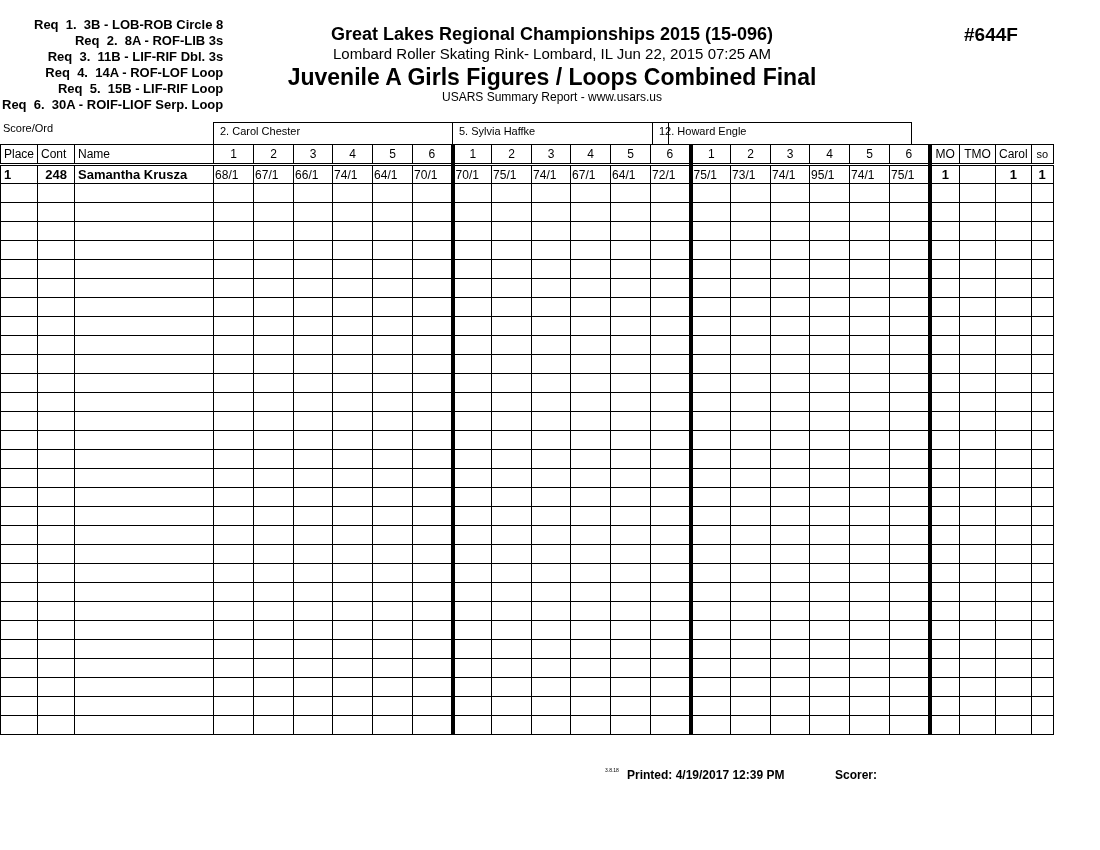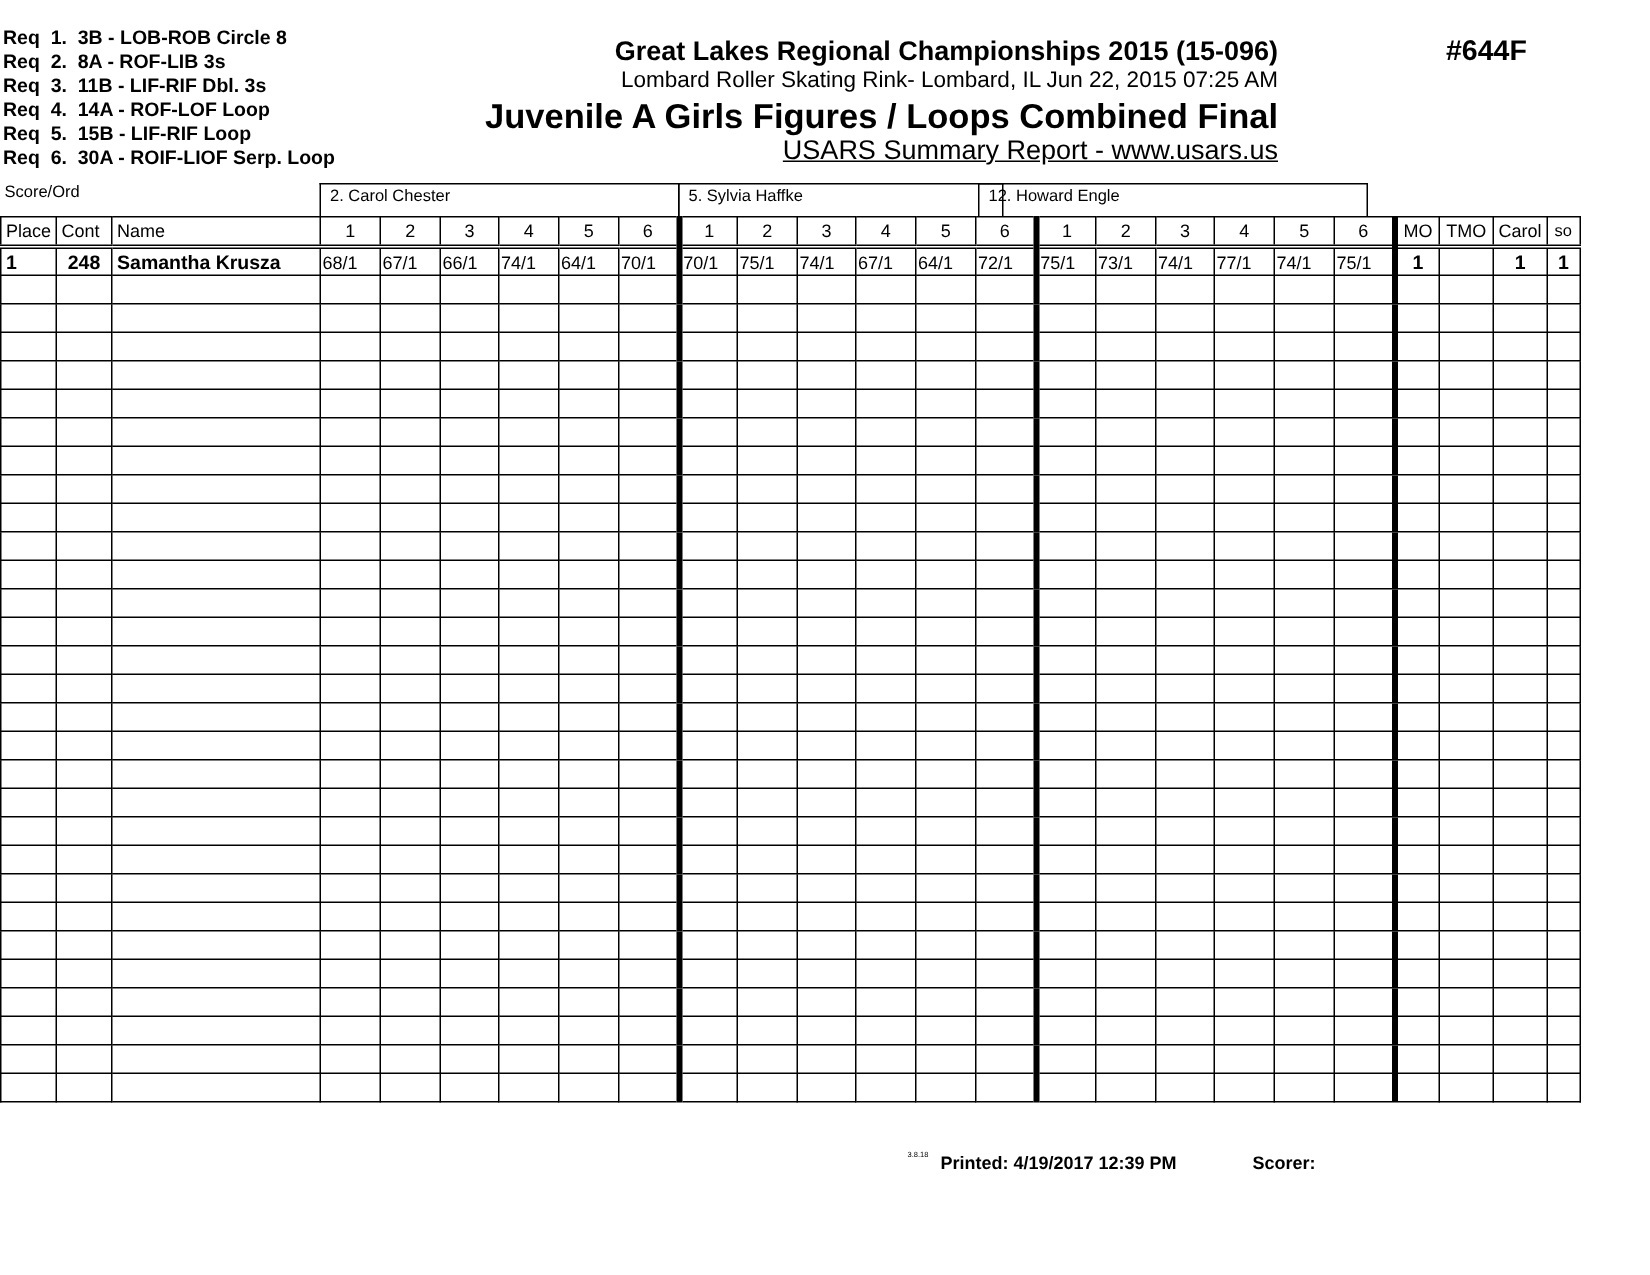--- a/index.html
+++ b/index.html
@@ -1,23 +1,23 @@
 <!DOCTYPE html>
 <html><head>
 <meta charset="utf-8">
 <style>
   html, body { margin:0; padding:0; background:#ffffff; }
   body { width:1100px; height:850px; position:relative; overflow:hidden; font-family:"Liberation Sans", sans-serif; color:#000; }
   .reqs { position:absolute; left:2px; top:17px; font-weight:bold; font-size:13px; line-height:16px; }
-  .reqs div { white-space:pre; }
-  .title { position:absolute; left:252px; width:600px; text-align:right; white-space:nowrap; }
+  .reqs div { white-space:pre;text-align:right; }
+  .title { position:absolute; left:252px; width:600px; text-align:center; white-space:nowrap; }
   .t1 { top:24px; font-size:18px; font-weight:bold; }
   .t2 { top:45px; font-size:15px; }
   .t3 { top:64px; font-size:23px; font-weight:bold; }
-  .t4 { top:90px; font-size:18px;text-decoration:underline; }
+  .t4 { top:90px; font-size:12px; }
   .eventno { position:absolute; left:964px; top:24px; font-size:19px; font-weight:bold; }
   .scoreord { position:absolute; left:3px; top:122px; font-size:11px; }
   .judgebox { position:absolute; top:122px; height:22px; border:1px solid #000; border-bottom:none; font-size:11px; box-sizing:border-box; padding:2px 0 0 6px; }
   table.grid { position:absolute; left:0; top:144px; border-collapse:collapse; table-layout:fixed; font-size:12px; }
   table.grid td { border:1px solid #000; height:19px; padding:0 3px; overflow:hidden; white-space:nowrap; box-sizing:border-box; }
   table.grid tr.hdr td { height:20px; text-align:center; border-bottom:3px double #000; }
   table.grid tr.hdr td.left { text-align:left; }
   td.thick { border-left:4px solid #000 !important; }
   td.b { font-weight:bold; font-size:13px; }
   td.c { text-align:center; }
@@ -116,21 +116,21 @@
       <td class="sc">70/1</td>
       <td class="sc thick">70/1</td>
       <td class="sc">75/1</td>
       <td class="sc">74/1</td>
       <td class="sc">67/1</td>
       <td class="sc">64/1</td>
       <td class="sc">72/1</td>
       <td class="sc thick">75/1</td>
       <td class="sc">73/1</td>
       <td class="sc">74/1</td>
-      <td class="sc">77/1</td>
+      <td class="sc">95/1</td>
       <td class="sc">74/1</td>
       <td class="sc">75/1</td>
       <td class="b c thick">1</td>
       <td class="b c"></td>
       <td class="b c">1</td>
       <td class="b c" style="padding:0;">1</td>
     </tr>
   <tr>
         <td></td>
         <td></td>

